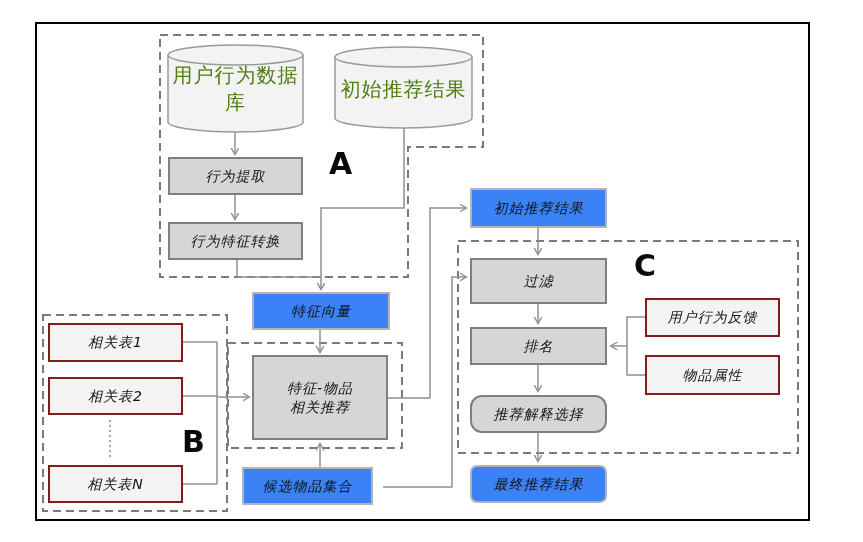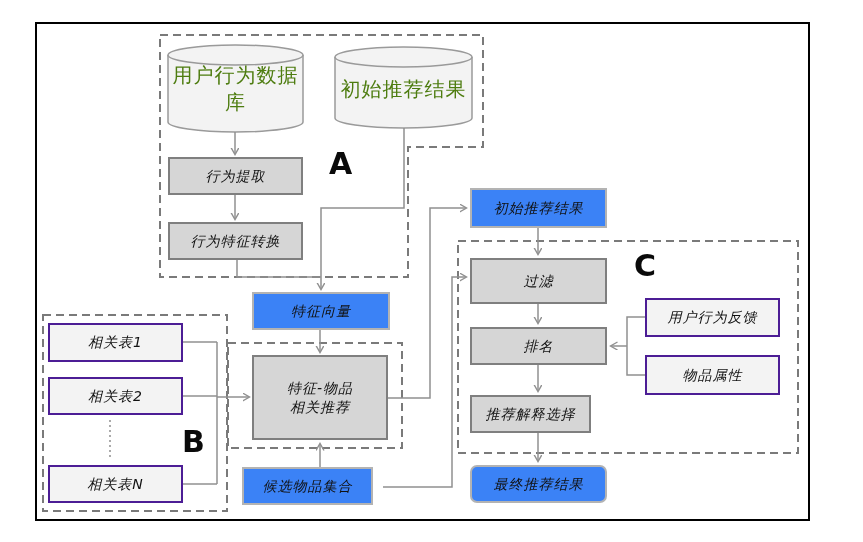--- a/index.html
+++ b/index.html
@@ -12,21 +12,21 @@
     border:2px solid #000;background:#ffffff;
   }
   .frame svg{position:absolute;left:0;top:0;}
   .node{
     position:absolute;display:flex;align-items:center;justify-content:center;
     text-align:center;font-size:14px;color:#111;line-height:1.35;
     box-sizing:border-box;letter-spacing:1px;font-style:italic;
   }
   .node-dark{background:#d6d6d6;border:2px solid #7f7f7f;}
   .node-medium{background:#3b82f6;border:2px solid #b3b3b3;}
-  .node-light{background:#f3f3f3;border:2px solid #4c1d95;}
+  .node-light{background:#f3f3f3;border:2px solid #7f1d1d;}
   .cyl-label{
     position:absolute;display:flex;align-items:center;justify-content:center;
     font-size:20px;color:#4d7c0f;letter-spacing:1px;text-align:center;
   }
   .region-label{
     position:absolute;font-size:30px;font-weight:bold;color:#0a0a0a;
   }
   .two-line span{display:block;}
 </style>
 </head>
@@ -103,21 +103,21 @@
         <span>特征-物品</span>
         <span>相关推荐</span>
       </div>
     </div>
     <div class="node node-dark" style="left:433px;top:234px;width:137px;height:46px;">
       <span>过滤</span>
     </div>
     <div class="node node-dark" style="left:433px;top:303px;width:137px;height:38px;">
       <span>排名</span>
     </div>
-    <div class="node node-dark" style="left:433px;top:371px;width:121px;height:38px;">
+    <div class="node node-dark" style="left:433px;top:371px;width:137px;height:38px;border-radius:12px;">
       <span>推荐解释选择</span>
     </div>
 
     <div class="node node-medium" style="left:215px;top:268px;width:138px;height:38px;">
       <span>特征向量</span>
     </div>
     <div class="node node-medium" style="left:205px;top:443px;width:131px;height:38px;">
       <span>候选物品集合</span>
     </div>
     <div class="node node-medium" style="left:433px;top:164px;width:137px;height:40px;">

